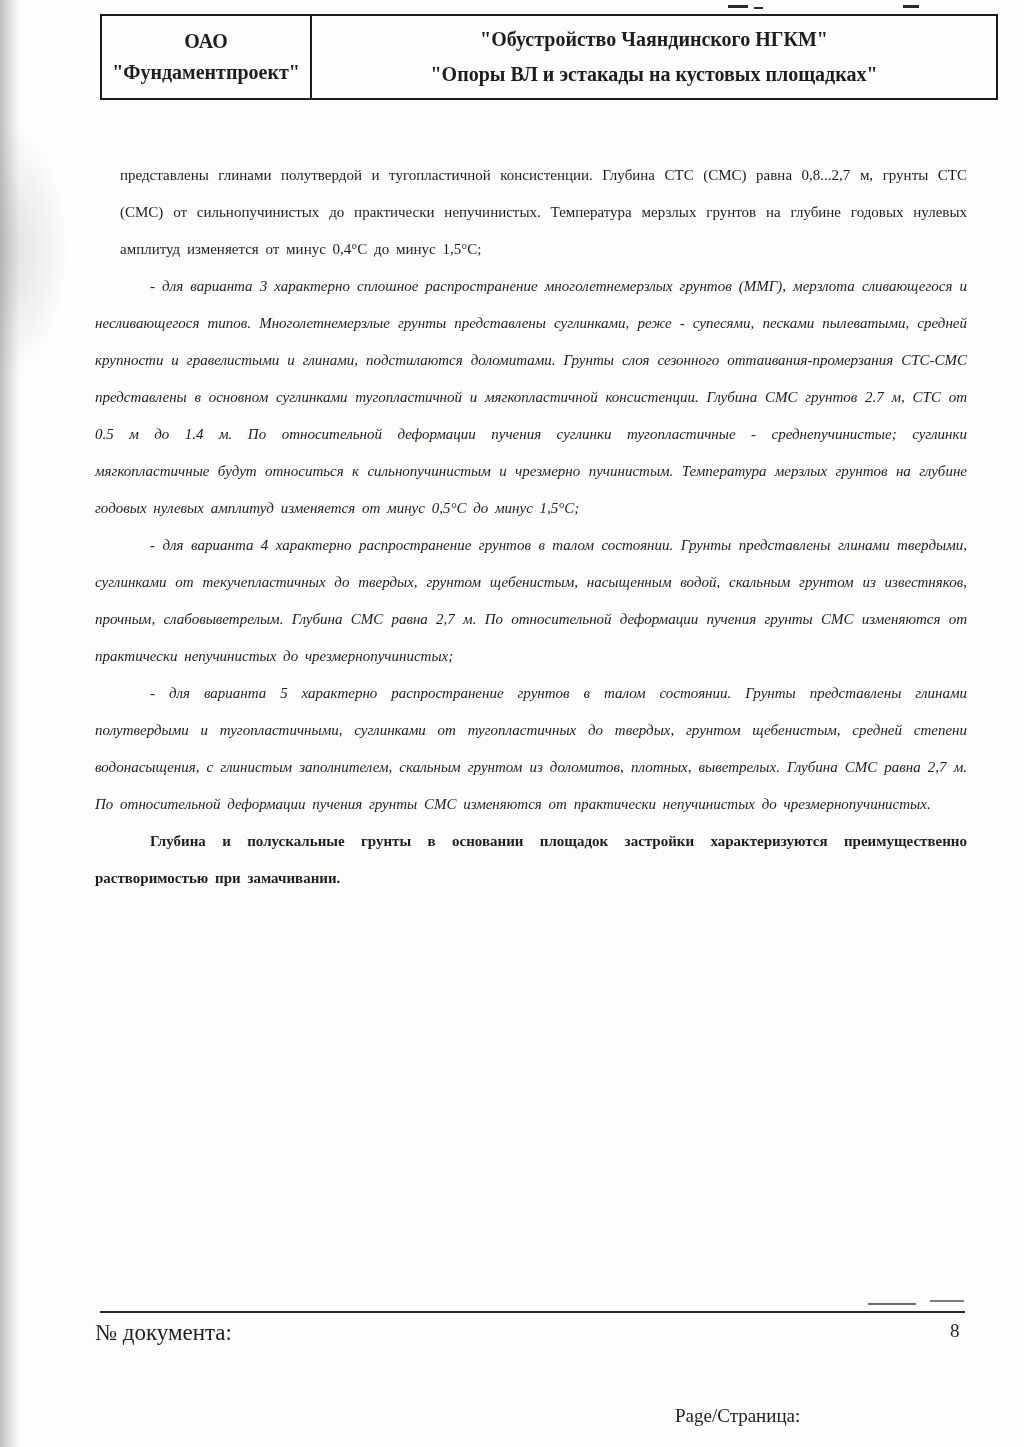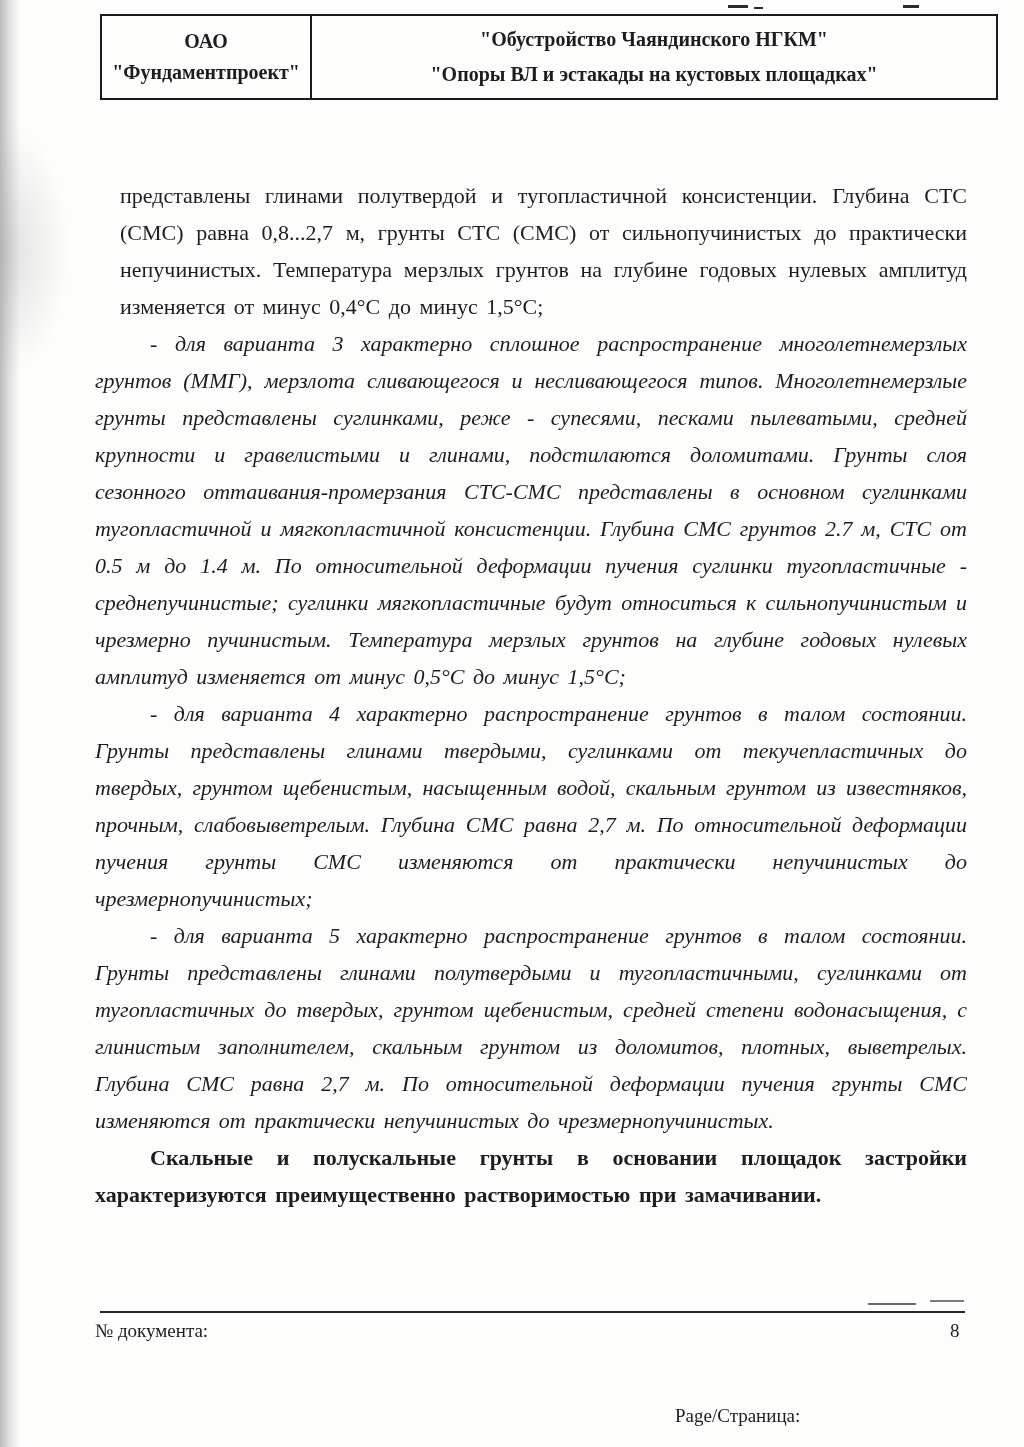--- a/index.html
+++ b/index.html
@@ -42,36 +42,35 @@
     line-height: 1.55;
     padding: 4px 10px;
   }
   td.org-cell { width: 188px; vertical-align: top; padding-top: 8px; }
   td.title-cell div { margin: 4px 0; }
   td.conclusion-cell { padding: 3px 14px 4px; }
 
   
   .doc-body {
     position: absolute; left: 95px; top: 157px; width: 872px;
-    font-size: 22px; line-height: 37px;
+    font-size: 15px; line-height: 37px;
     text-align: justify;
     word-spacing: 3px;
-    margin-top: 20px;
   }
   .doc-body p { margin: 0; }
   p.cont  { margin-left: 25px; }
   p.listp { text-indent: 55px; font-style: italic; }
   p.boldp { text-indent: 55px; font-weight: bold; }
 
   
   .footer-line {
     position: absolute; left: 100px; top: 1311px; width: 865px;
     border-top: 2px solid #26262a;
   }
-  .doc-number { position: absolute; left: 95px;  top: 1320px; font-size: 19px; text-align: center; }
+  .doc-number { position: absolute; left: 95px;  top: 1320px; font-size: 23px; text-align: center; }
   .page-label { position: absolute; left: 675px; top: 1405px; font-size: 19px; }
   .page-num   { position: absolute; left: 950px; top: 1320px; font-size: 19px; }
 </style>
 </head>
 <body>
 
 <div class="scan-band"></div>
 <div class="scan-smudge"></div>
 <div class="artifact a1"></div>
 <div class="artifact a2"></div>
@@ -92,19 +91,19 @@
     </td>
   </tr>
 </tbody>
   </table>
 
 <div class="doc-body">
   <p class="cont">представлены глинами полутвердой и тугопластичной консистенции. Глубина СТС (СМС) равна 0,8...2,7 м, грунты СТС (СМС) от сильнопучинистых до практически непучинистых.  Температура мерзлых грунтов на глубине годовых нулевых амплитуд изменяется от минус 0,4°С до минус 1,5°С;</p>
   <p class="listp">- для варианта 3 характерно сплошное распространение многолетнемерзлых грунтов (ММГ), мерзлота сливающегося и несливающегося типов. Многолетнемерзлые грунты представлены суглинками, реже - супесями, песками пылеватыми, средней крупности и гравелистыми и глинами, подстилаются доломитами. Грунты слоя сезонного оттаивания-промерзания СТС-СМС представлены в основном суглинками тугопластичной и мягкопластичной консистенции. Глубина СМС грунтов 2.7 м, СТС от 0.5 м до 1.4 м. По относительной деформации пучения суглинки тугопластичные - среднепучинистые; суглинки мягкопластичные будут относиться к сильнопучинистым и чрезмерно пучинистым. Температура мерзлых грунтов на глубине годовых нулевых амплитуд изменяется от минус 0,5°С до минус 1,5°С;</p>
   <p class="listp">- для варианта 4 характерно распространение грунтов в талом состоянии. Грунты представлены глинами твердыми, суглинками от текучепластичных до твердых, грунтом щебенистым, насыщенным водой, скальным грунтом из известняков, прочным, слабовыветрелым. Глубина СМС равна 2,7 м. По относительной деформации пучения грунты СМС изменяются от практически непучинистых до чрезмернопучинистых;</p>
   <p class="listp">- для варианта 5 характерно распространение грунтов в талом состоянии. Грунты представлены глинами полутвердыми и тугопластичными, суглинками от тугопластичных до твердых, грунтом щебенистым, средней степени водонасыщения, с глинистым заполнителем, скальным грунтом из доломитов, плотных, выветрелых. Глубина СМС равна 2,7 м. По относительной деформации пучения грунты СМС изменяются от практически непучинистых до чрезмернопучинистых.</p>
-  <p class="boldp">Скальные и полускальные грунты в основании площадок застройки характеризуются преимущественно растворимостью при замачивании.</p>
+  <p class="boldp">Глубина и полускальные грунты в основании площадок застройки характеризуются преимущественно растворимостью при замачивании.</p>
 </div>
 
 <div class="footer-line"></div>
 <div class="doc-number">№ документа:</div>
 <div class="page-label">Page/Страница:</div>
 <div class="page-num">8</div>
 
 </body></html>

